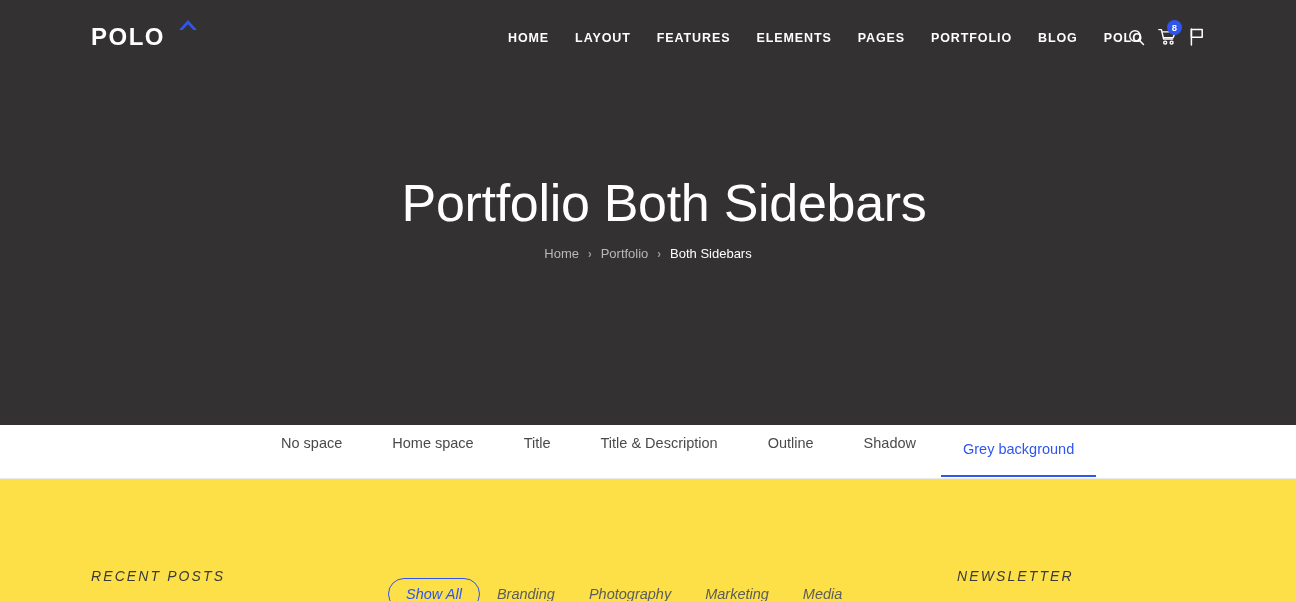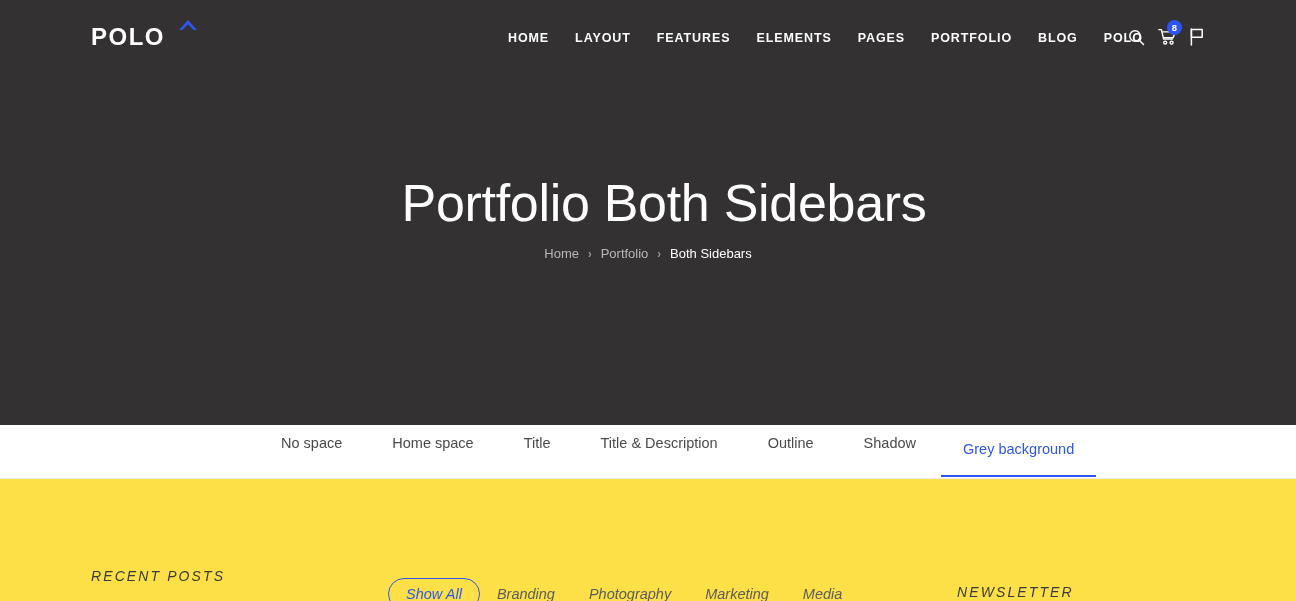--- a/index.html
+++ b/index.html
@@ -172,21 +172,21 @@
 
   .widget-title {
     position: absolute;
     font-size: 14px;
     font-weight: 400;
     letter-spacing: 2.1px;
     color: #3a3a3a;
     line-height: 19px;
   }
   .widget-recent { left: 91px; top: 88px; }
-  .widget-news  { left: 957px; top: 88px; margin-top: 16px; }
+  .widget-news  { left: 957px; top: 88px; }
 
   .filters {
     position: absolute;
     left: 388px; top: 99px;
     display: flex;
     align-items: center;
     gap: 0;
   }
   .filter {
     font-size: 14.5px;

